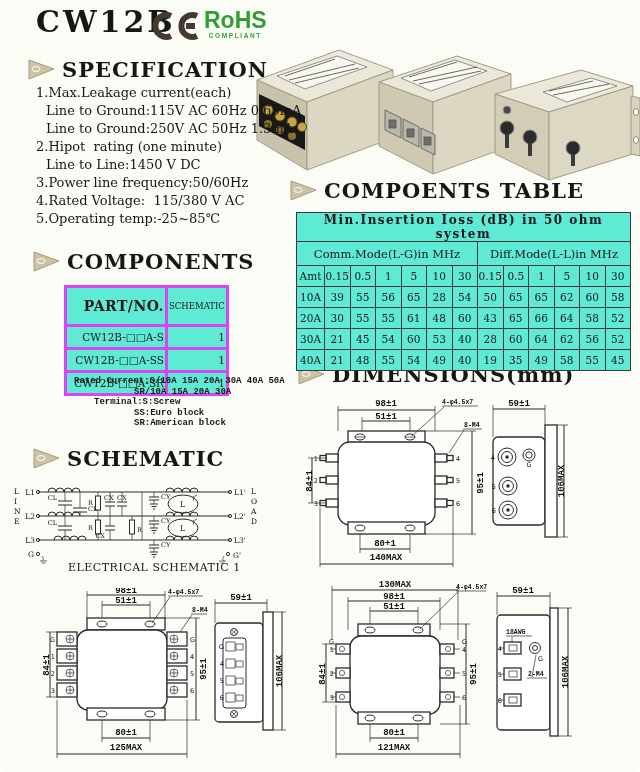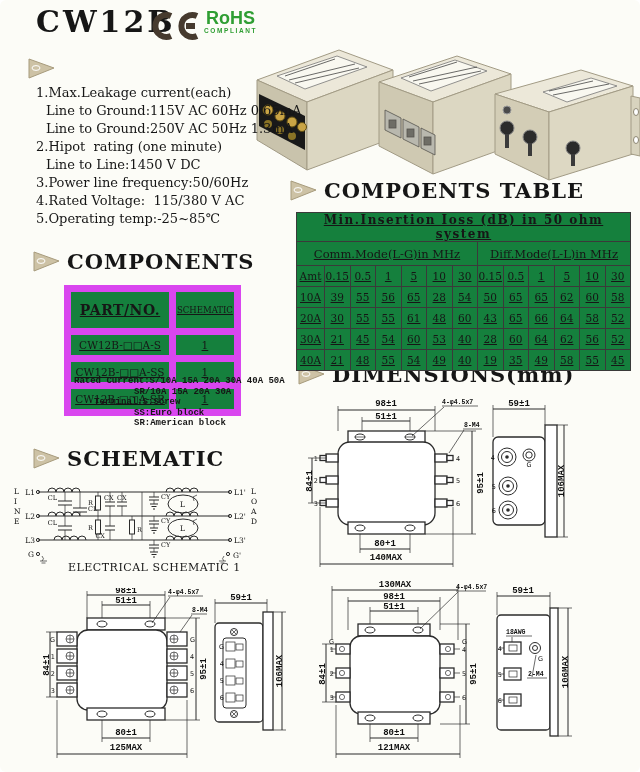--- a/index.html
+++ b/index.html
@@ -2,32 +2,32 @@
 <html><head>
 <meta charset="utf-8">
 <style>
   html,body{margin:0;padding:0;background:#fff;}
   .page{position:relative;width:640px;height:772px;background:#fcfcf7;overflow:hidden;
         font-family:"DejaVu Serif",serif;color:#161616;border-radius:6px;}
   .abs{position:absolute;}
   
   .brand{left:36px;top:4px;font-size:30px;font-weight:700;letter-spacing:3px;margin:0;}
   .rohs{left:204px;top:9px;text-align:center;line-height:1;}
-  .rohs .r1{display:block;font-family:"Liberation Sans",sans-serif;font-weight:700;font-size:18px;color:#2f9e33;}
+  .rohs .r1{display:block;font-family:"Liberation Sans",sans-serif;font-weight:700;font-size:23px;color:#2f9e33;}
   .rohs .r2{display:block;font-family:"Liberation Sans",sans-serif;font-weight:700;font-size:6.5px;letter-spacing:1.6px;color:#2f9e33;margin-top:1px;}
   
   .sec{display:flex;align-items:center;gap:7px;}
   .sec h2{margin:0;font-size:21px;font-weight:700;letter-spacing:1px;white-space:nowrap;}
   
   .spec-list{left:36px;top:84px;width:256px;font-size:13px;}
   .spec-line{height:18px;line-height:18px;white-space:pre;}
   
-  table{border-collapse:collapse;background:#15803d;text-decoration:underline;}
+  table{border-collapse:collapse;background:#5eead4;}
   .comp{left:64px;top:285px;}
-  .comp th,.comp td{border:7px solid #d946ef;text-align:center;}
+  .comp th,.comp td{border:3px solid #d946ef;text-align:right;}
   .comp .c1{width:96px;height:34px;font-size:14px;letter-spacing:.5px;}
   .comp .c2{width:52px;font-size:8.5px;font-weight:400;}
   .comp td{height:18px;font-size:10.5px;}
   .notes{left:42px;top:376px;font-family:"Liberation Mono",monospace;font-weight:700;font-size:9px;}
   .note-line{height:10.5px;line-height:10.5px;white-space:pre;margin-left:32px;}
   
   .ins{left:296px;top:212px;width:334px;table-layout:fixed;}
   .ins th,.ins td{border:1px solid #3a3a3a;text-align:center;padding:0;height:20px;font-size:10.5px;font-weight:400;}
   .ins .t{height:24px;font-size:12px;font-weight:700;letter-spacing:1.5px;}
   .ins .g{height:23px;font-size:11.5px;}
@@ -118,20 +118,21 @@
           <rect x="328" y="118" width="4" height="12" fill="#3a3a3a"></rect>
       </g>
     </g>
   </svg>
 
   <div class="abs sec" style="left:28px;top:57px">
     <svg width="27" height="23" viewBox="0 0 27 23">
       <polygon points="1,2 1,21 26,11" fill="#cdc2a5" stroke="#a79b7c"></polygon>
         <ellipse cx="8" cy="11" rx="4" ry="2.4" fill="none" stroke="#fff" stroke-width="1"></ellipse>
     </svg>
+    <h2>SPECIFICATION</h2>
   </div>
   <div class="abs sec" style="left:33px;top:249px">
     <svg width="27" height="23" viewBox="0 0 27 23">
       <polygon points="1,2 1,21 26,11" fill="#cdc2a5" stroke="#a79b7c"></polygon>
         <ellipse cx="8" cy="11" rx="4" ry="2.4" fill="none" stroke="#fff" stroke-width="1"></ellipse>
     </svg>
     <h2>COMPONENTS</h2>
   </div>
   <div class="abs sec" style="left:33px;top:446px">
     <svg width="27" height="23" viewBox="0 0 27 23">

